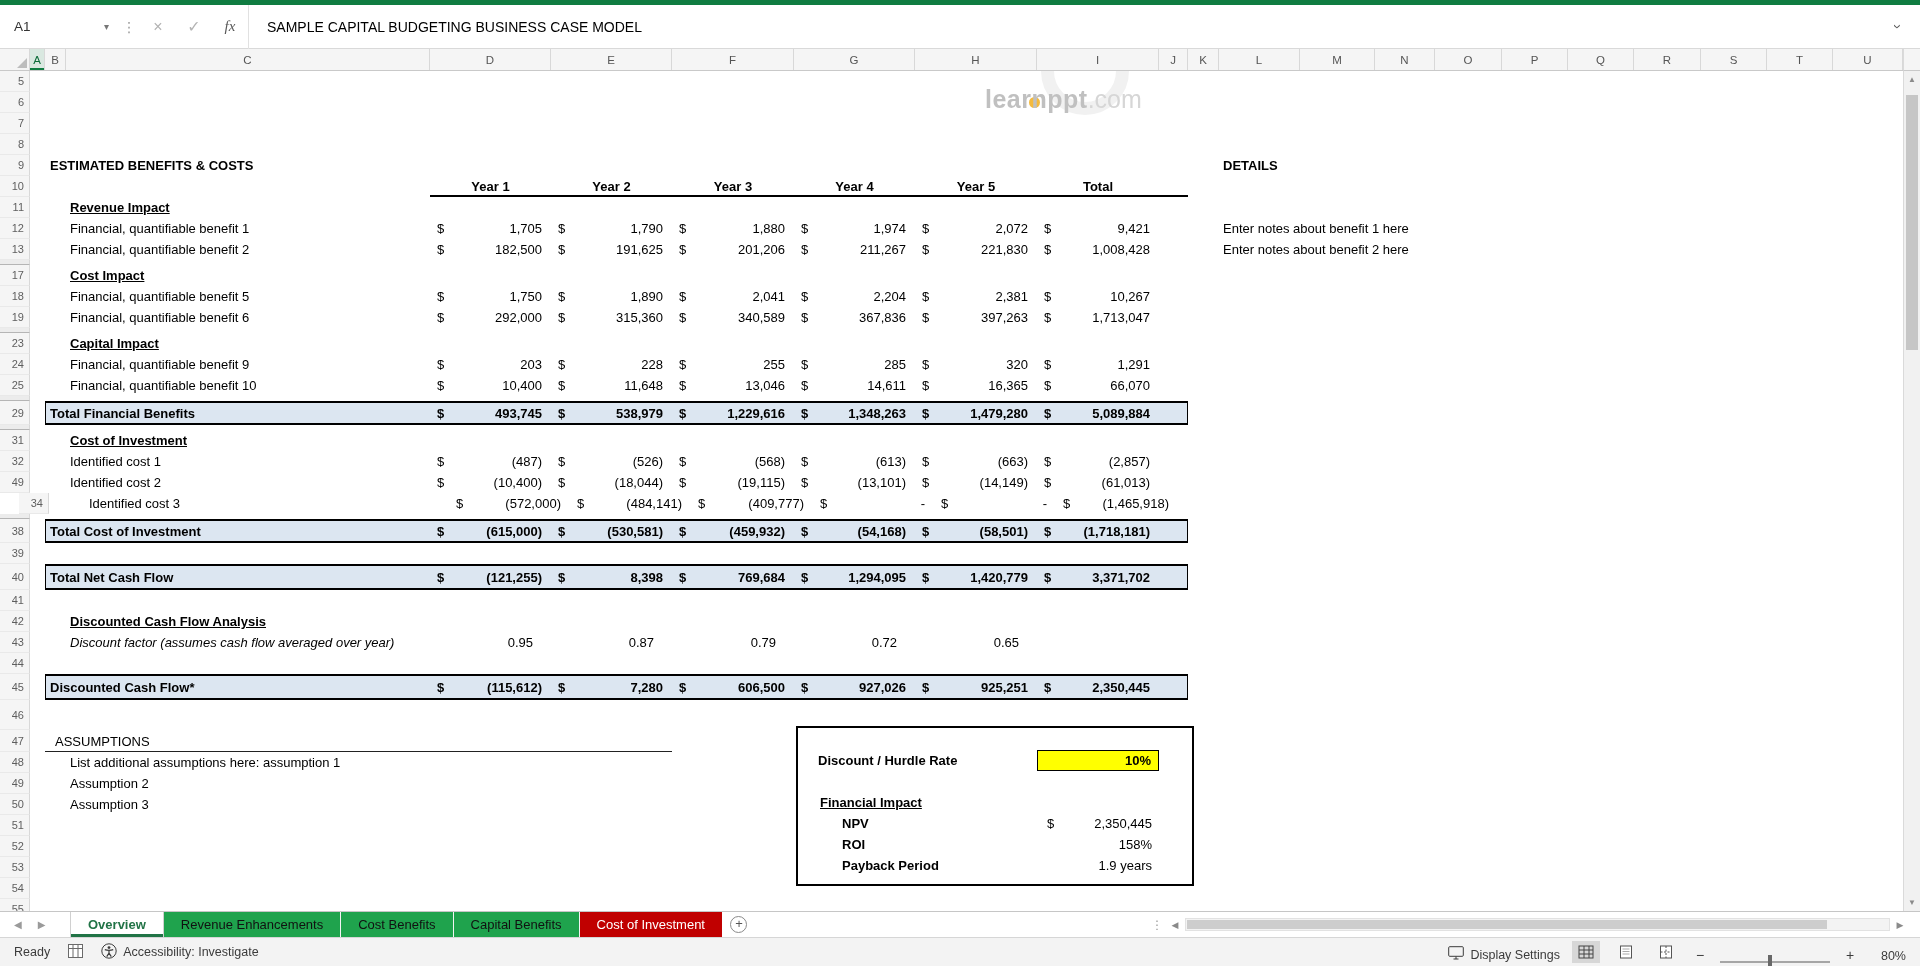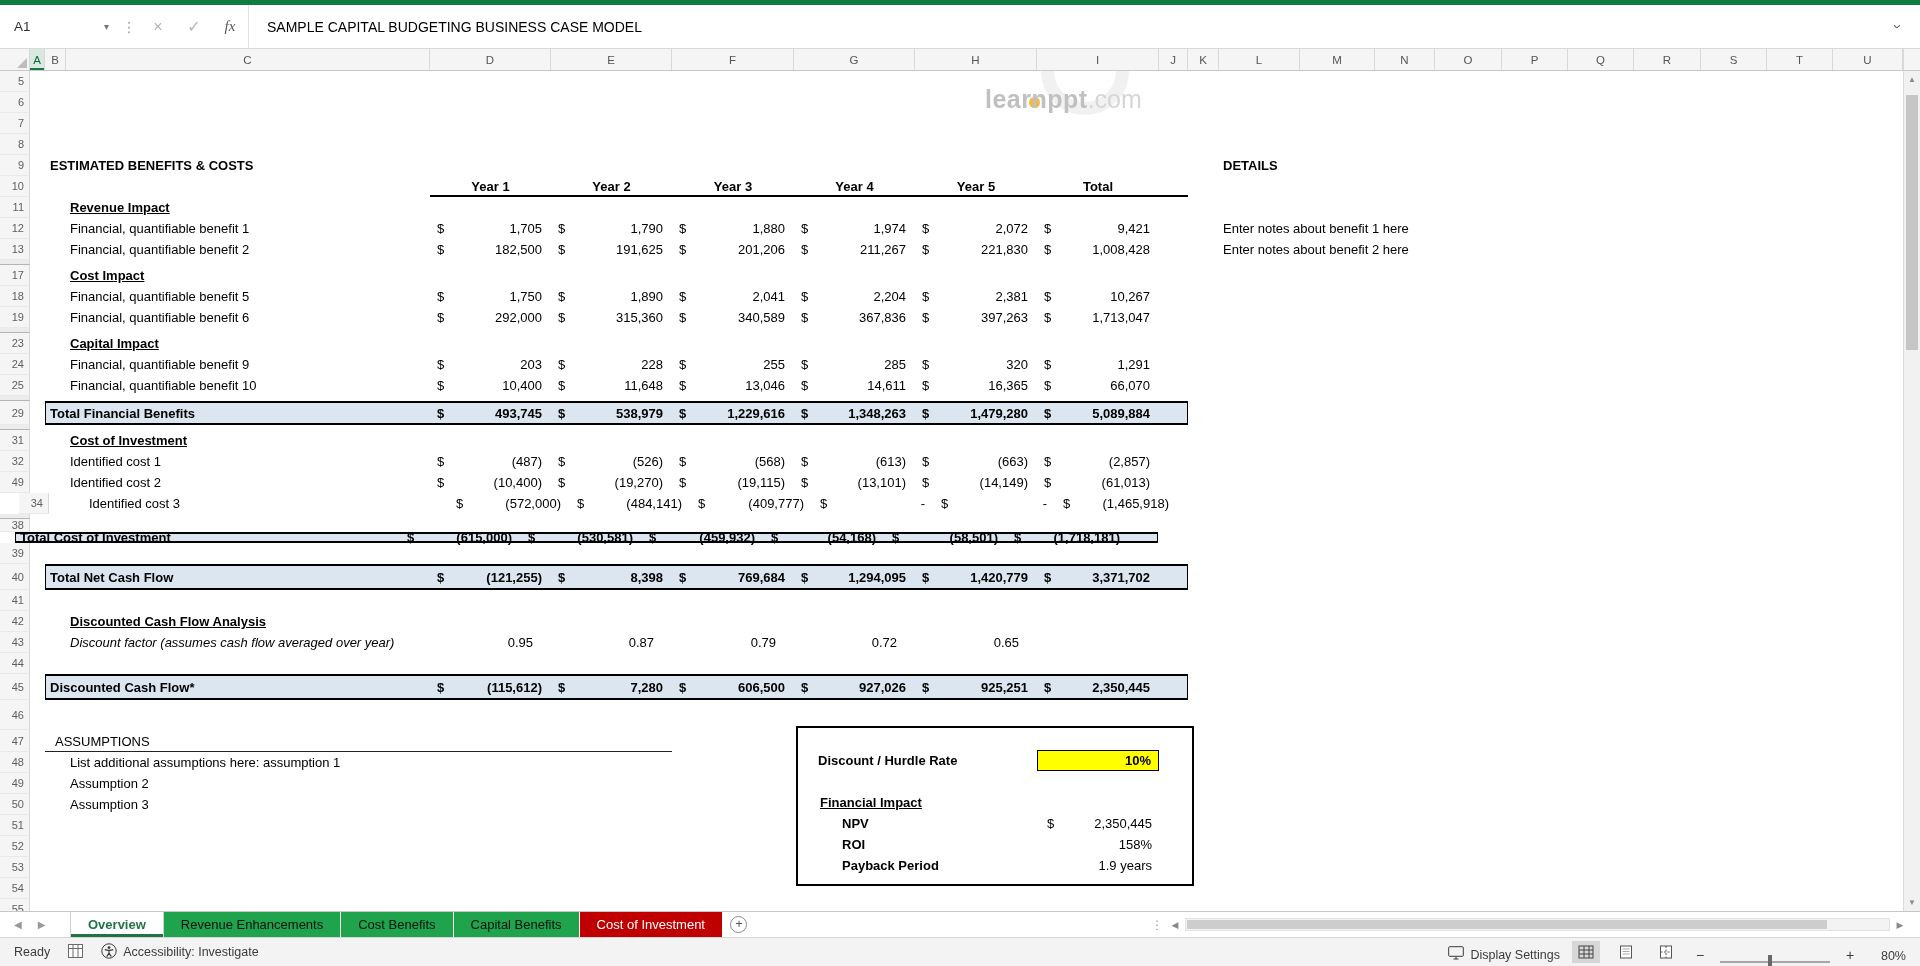--- a/index.html
+++ b/index.html
@@ -511,21 +511,21 @@
       <div class="srow" style="height: 21px;">
         <div class="rnum">49</div>
         <div class="rcontent">
           <div class="lab l40">Identified cost 2</div>
           <div class="mcell" style="left: 400px; width: 121px;">
             <div class="cur">$</div>
             <div class="val">(10,400)</div>
           </div>
           <div class="mcell" style="left: 521px; width: 121px;">
             <div class="cur">$</div>
-            <div class="val">(19,270)</div>
+            <div class="val">(18,044)</div>
           </div>
           <div class="mcell" style="left: 642px; width: 122px;">
             <div class="cur">$</div>
             <div class="val">(19,115)</div>
           </div>
           <div class="mcell" style="left: 764px; width: 121px;">
             <div class="cur">$</div>
             <div class="val">(13,101)</div>
           </div>
           <div class="mcell" style="left: 885px; width: 122px;">
@@ -565,21 +565,21 @@
           <div class="mcell" style="left: 1007px; width: 122px;">
             <div class="cur">$</div>
             <div class="val">(1,465,918)</div>
           </div>
         </div>
       </div>
       <div class="srow gap" style="height: 5px;">
         <div class="rnum"></div>
         <div class="rcontent"></div>
       </div>
-      <div class="srow" style="height: 24px; flex-direction: column;">
+      <div class="srow" style="height: 24px;">
         <div class="rnum">38</div>
         <div class="rcontent">
           <div class="total-fill"></div>
           <div class="lab b l20">Total Cost of Investment</div>
           <div class="mcell b" style="left: 400px; width: 121px;">
             <div class="cur">$</div>
             <div class="val">(615,000)</div>
           </div>
           <div class="mcell b" style="left: 521px; width: 121px;">
             <div class="cur">$</div>

